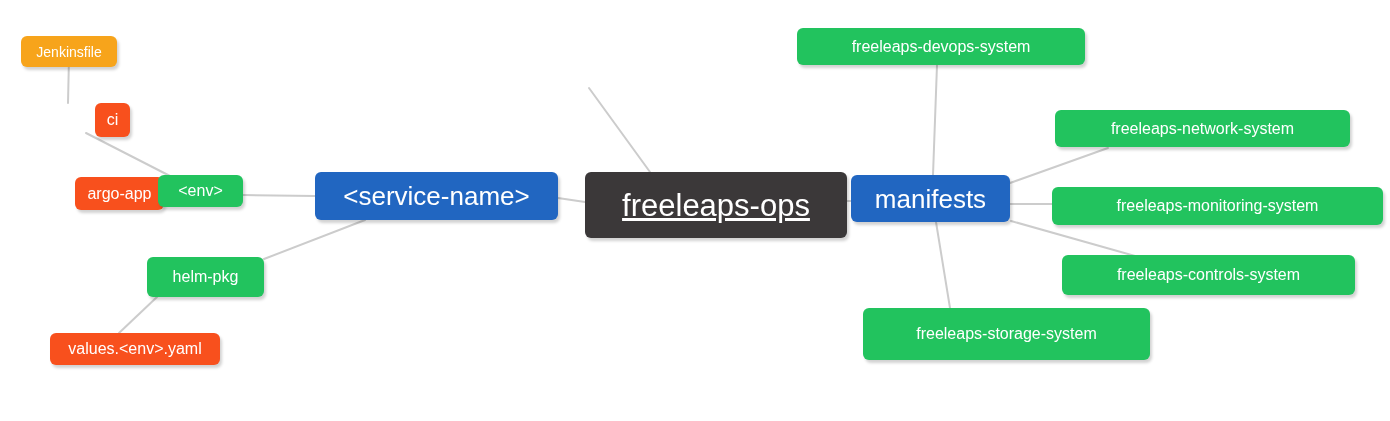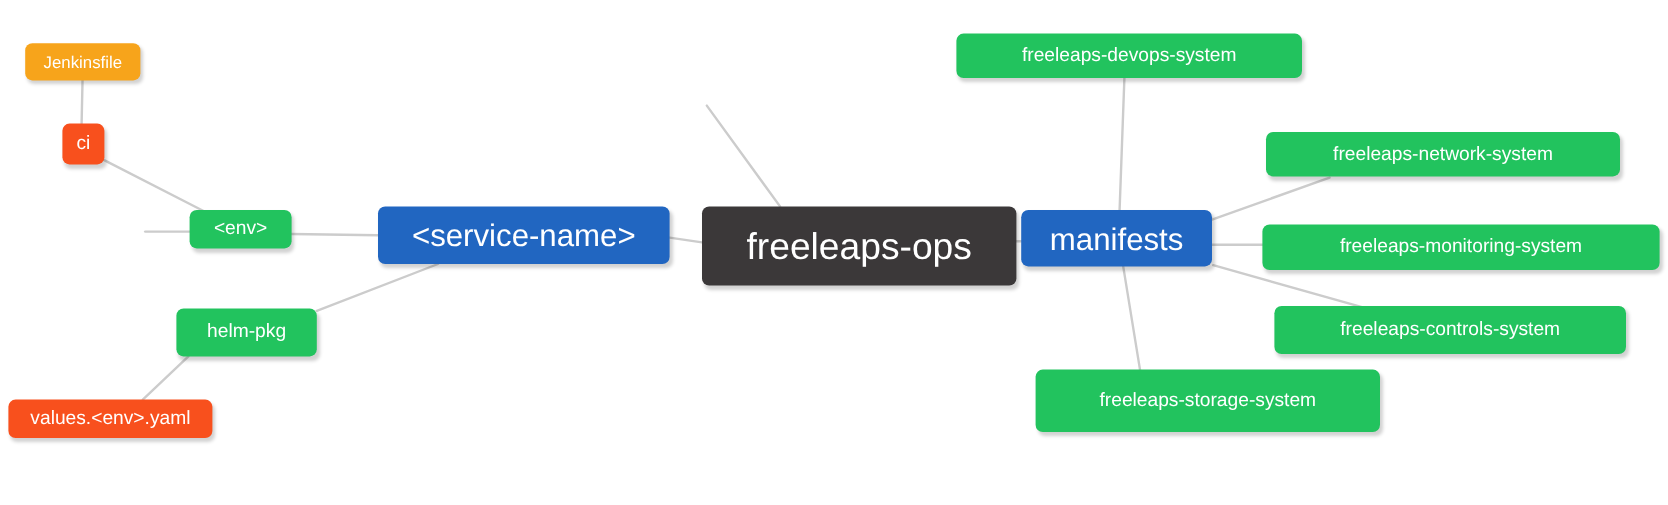--- a/index.html
+++ b/index.html
@@ -30,24 +30,24 @@
     align-items: center;
     justify-content: center;
     color: var(--text, #ffffff);
     border-radius: 6px;
     box-shadow: 2px 3px 3px rgba(0,0,0,0.18);
     white-space: nowrap;
     cursor: default;
     line-height: 1;
   }
   .amber { background: var(--amber, #f7a41b); }
-  .red   { background: var(--red,   #f8501d); }
+  .red   { background: var(--red,   #f8501d); margin-left: 43px; }
   .green { background: var(--green, #22c35e); }
   .blue  { background: var(--blue,  #2166c1); }
-  .dark  { background: var(--dark,  #3b3839); }
+  .dark  { background: var(--dark,  #3b3839); text-decoration: underline; }
   .l5 { font-size: 14px; }
   .l4 { font-size: 16px; }
   .l3 { font-size: 16px; }
   .l2 { font-size: 26px; }
   .l2a { font-size: 27px; }
   .l1 { font-size: 31px; }
 </style>
 </head>
 <body>
 
@@ -67,20 +67,21 @@
       <line x1="1010" y1="183" x2="1108" y2="148"></line>
       <line x1="1010" y1="204" x2="1052" y2="204"></line>
       <line x1="1011" y1="221" x2="1135" y2="256"></line>
       <line x1="936" y1="222" x2="950" y2="308"></line>
     </svg>
 
   <div class="node amber l5" style="left:21px;top:36px;width:96px;height:31px">Jenkinsfile</div>
 
   <div class="node red l4" style="left:52px;top:103px;width:35px;height:34px">ci</div>
 
+  <div class="node red l4" style="left:32px;top:177px;width:89px;height:33px">argo-app</div>
 
   <div class="node green l3" style="left:158px;top:175px;width:85px;height:32px">&lt;env&gt;</div>
 
   <div class="node green l3" style="left:147px;top:257px;width:117px;height:40px">helm-pkg</div>
 
   <div class="node red l4" style="left:7px;top:333px;width:170px;height:32px">values.&lt;env&gt;.yaml</div>
 
 
   <div class="node blue l2" style="left:315px;top:172px;width:243px;height:48px">&lt;service-name&gt;</div>
 

